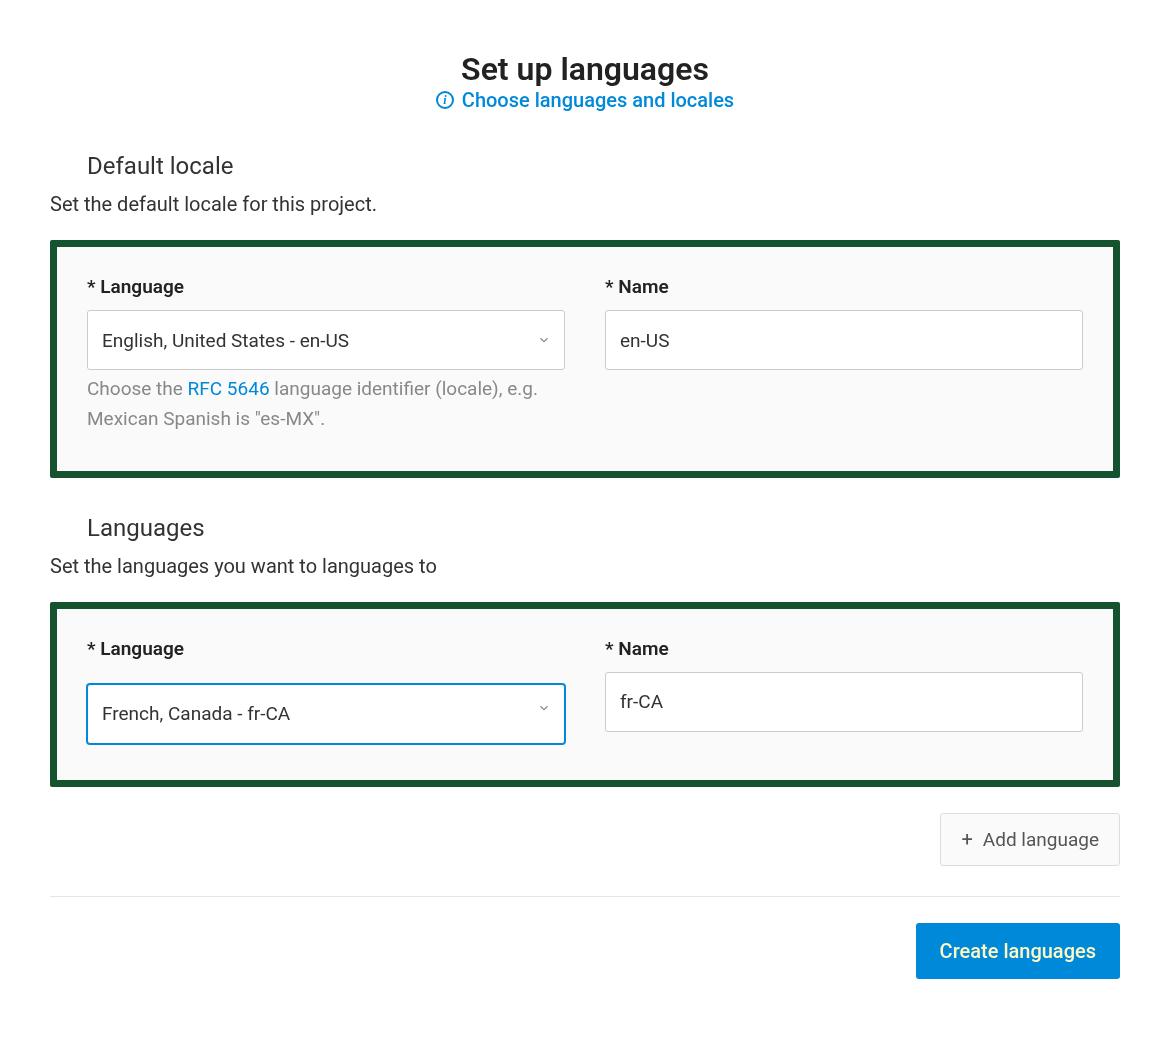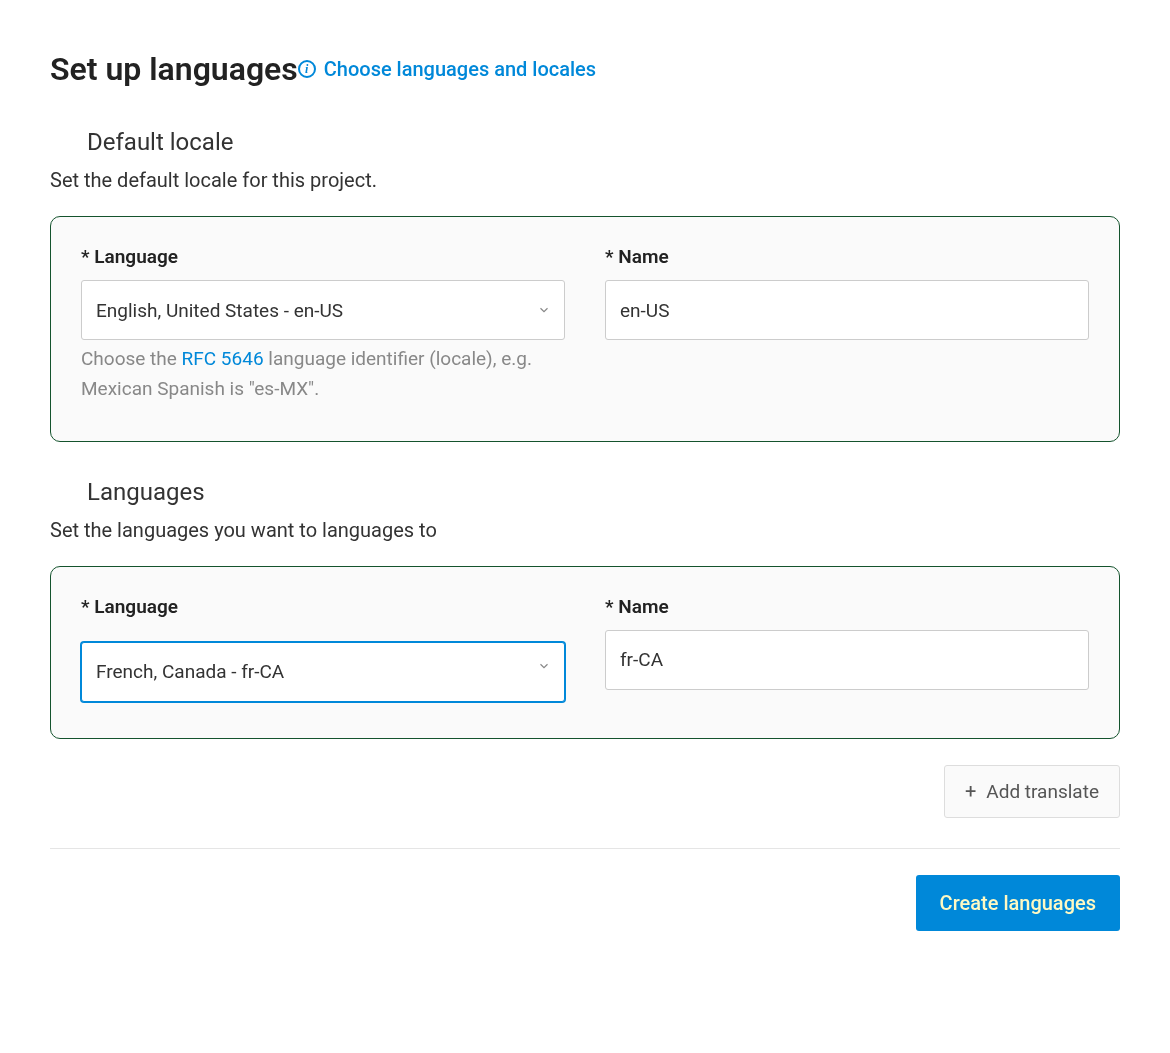--- a/index.html
+++ b/index.html
@@ -12,22 +12,24 @@
       background: #fff;
       color: #333;
       padding: 50px;
     }
     .container {
       max-width: 1070px;
       margin: 0 auto;
     }
     .header {
       display: flex;
+      justify-content: space-between;
       align-items: center;
       margin-bottom: 40px;
+      flex-direction: column;
     }
     .page-title {
       font-size: 32px;
       font-weight: 600;
       color: #222;
     }
     .about-link {
       display: flex;
       align-items: center;
       gap: 8px;
@@ -57,22 +59,22 @@
       margin-bottom: 12px;
       margin-left: 37px;
     }
     .section-desc {
       font-size: 20px;
       color: #333;
       margin-bottom: 24px;
     }
     .panel {
       background: #fafafa;
-      border: 1px solid #14532d;
-      border-radius: 10px;
+      border: 7px solid #14532d;
+      border-radius: 2px;
       padding: 28px 30px 36px 30px;
       margin-bottom: 36px;
     }
     .field-row {
       display: flex;
       gap: 40px;
     }
     .field {
       flex: 1;
     }
@@ -228,21 +230,21 @@
       <div class="field">
         <label class="field-label">* Name</label>
         <input type="text" class="text-input" value="fr-CA" style="">
       </div>
     </div>
   </div>
 
   <div class="actions-row">
     <button class="add-btn">
       <span class="plus-icon">+</span>
-      <span>Add translate</span>
+      <span>Add language</span>
     </button>
   </div>
 
   <hr class="divider">
 
   <div class="footer">
     <button class="primary-btn">Create languages</button>
   </div>
 
 </div>

